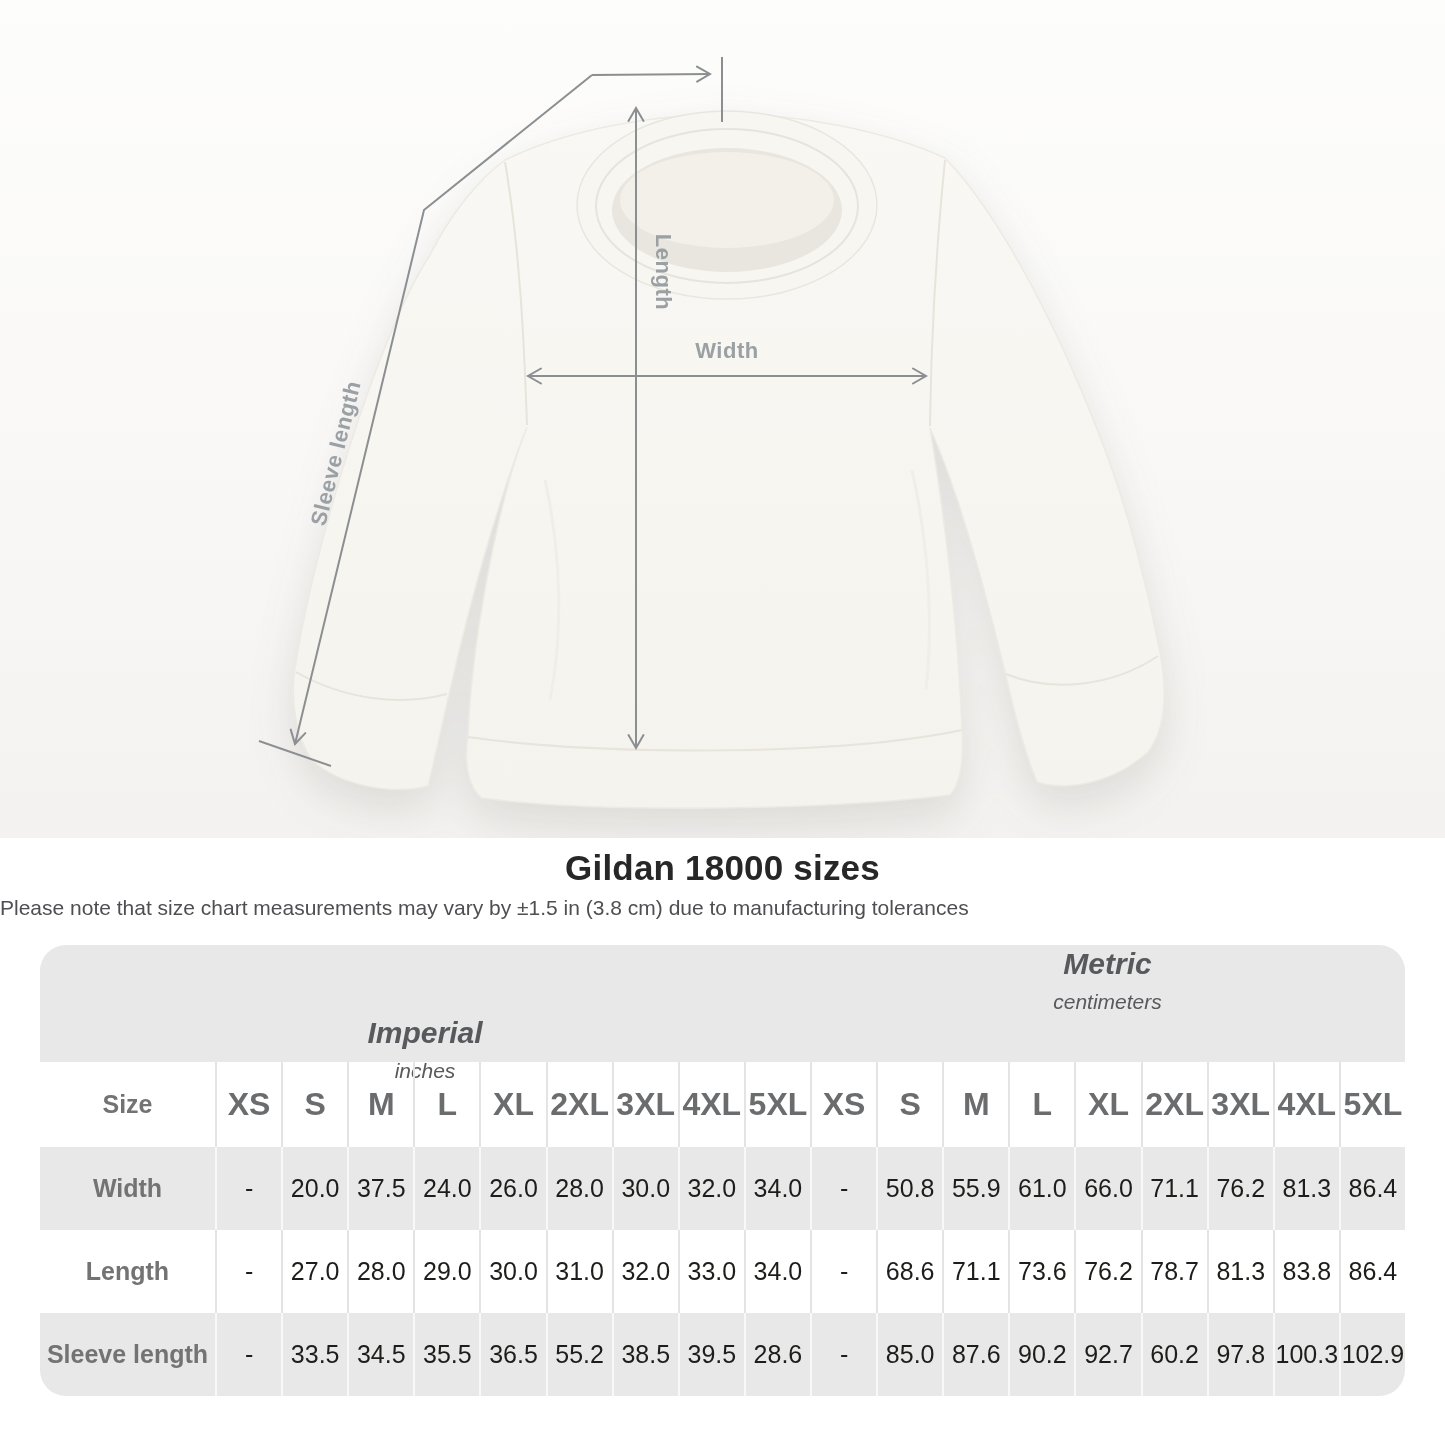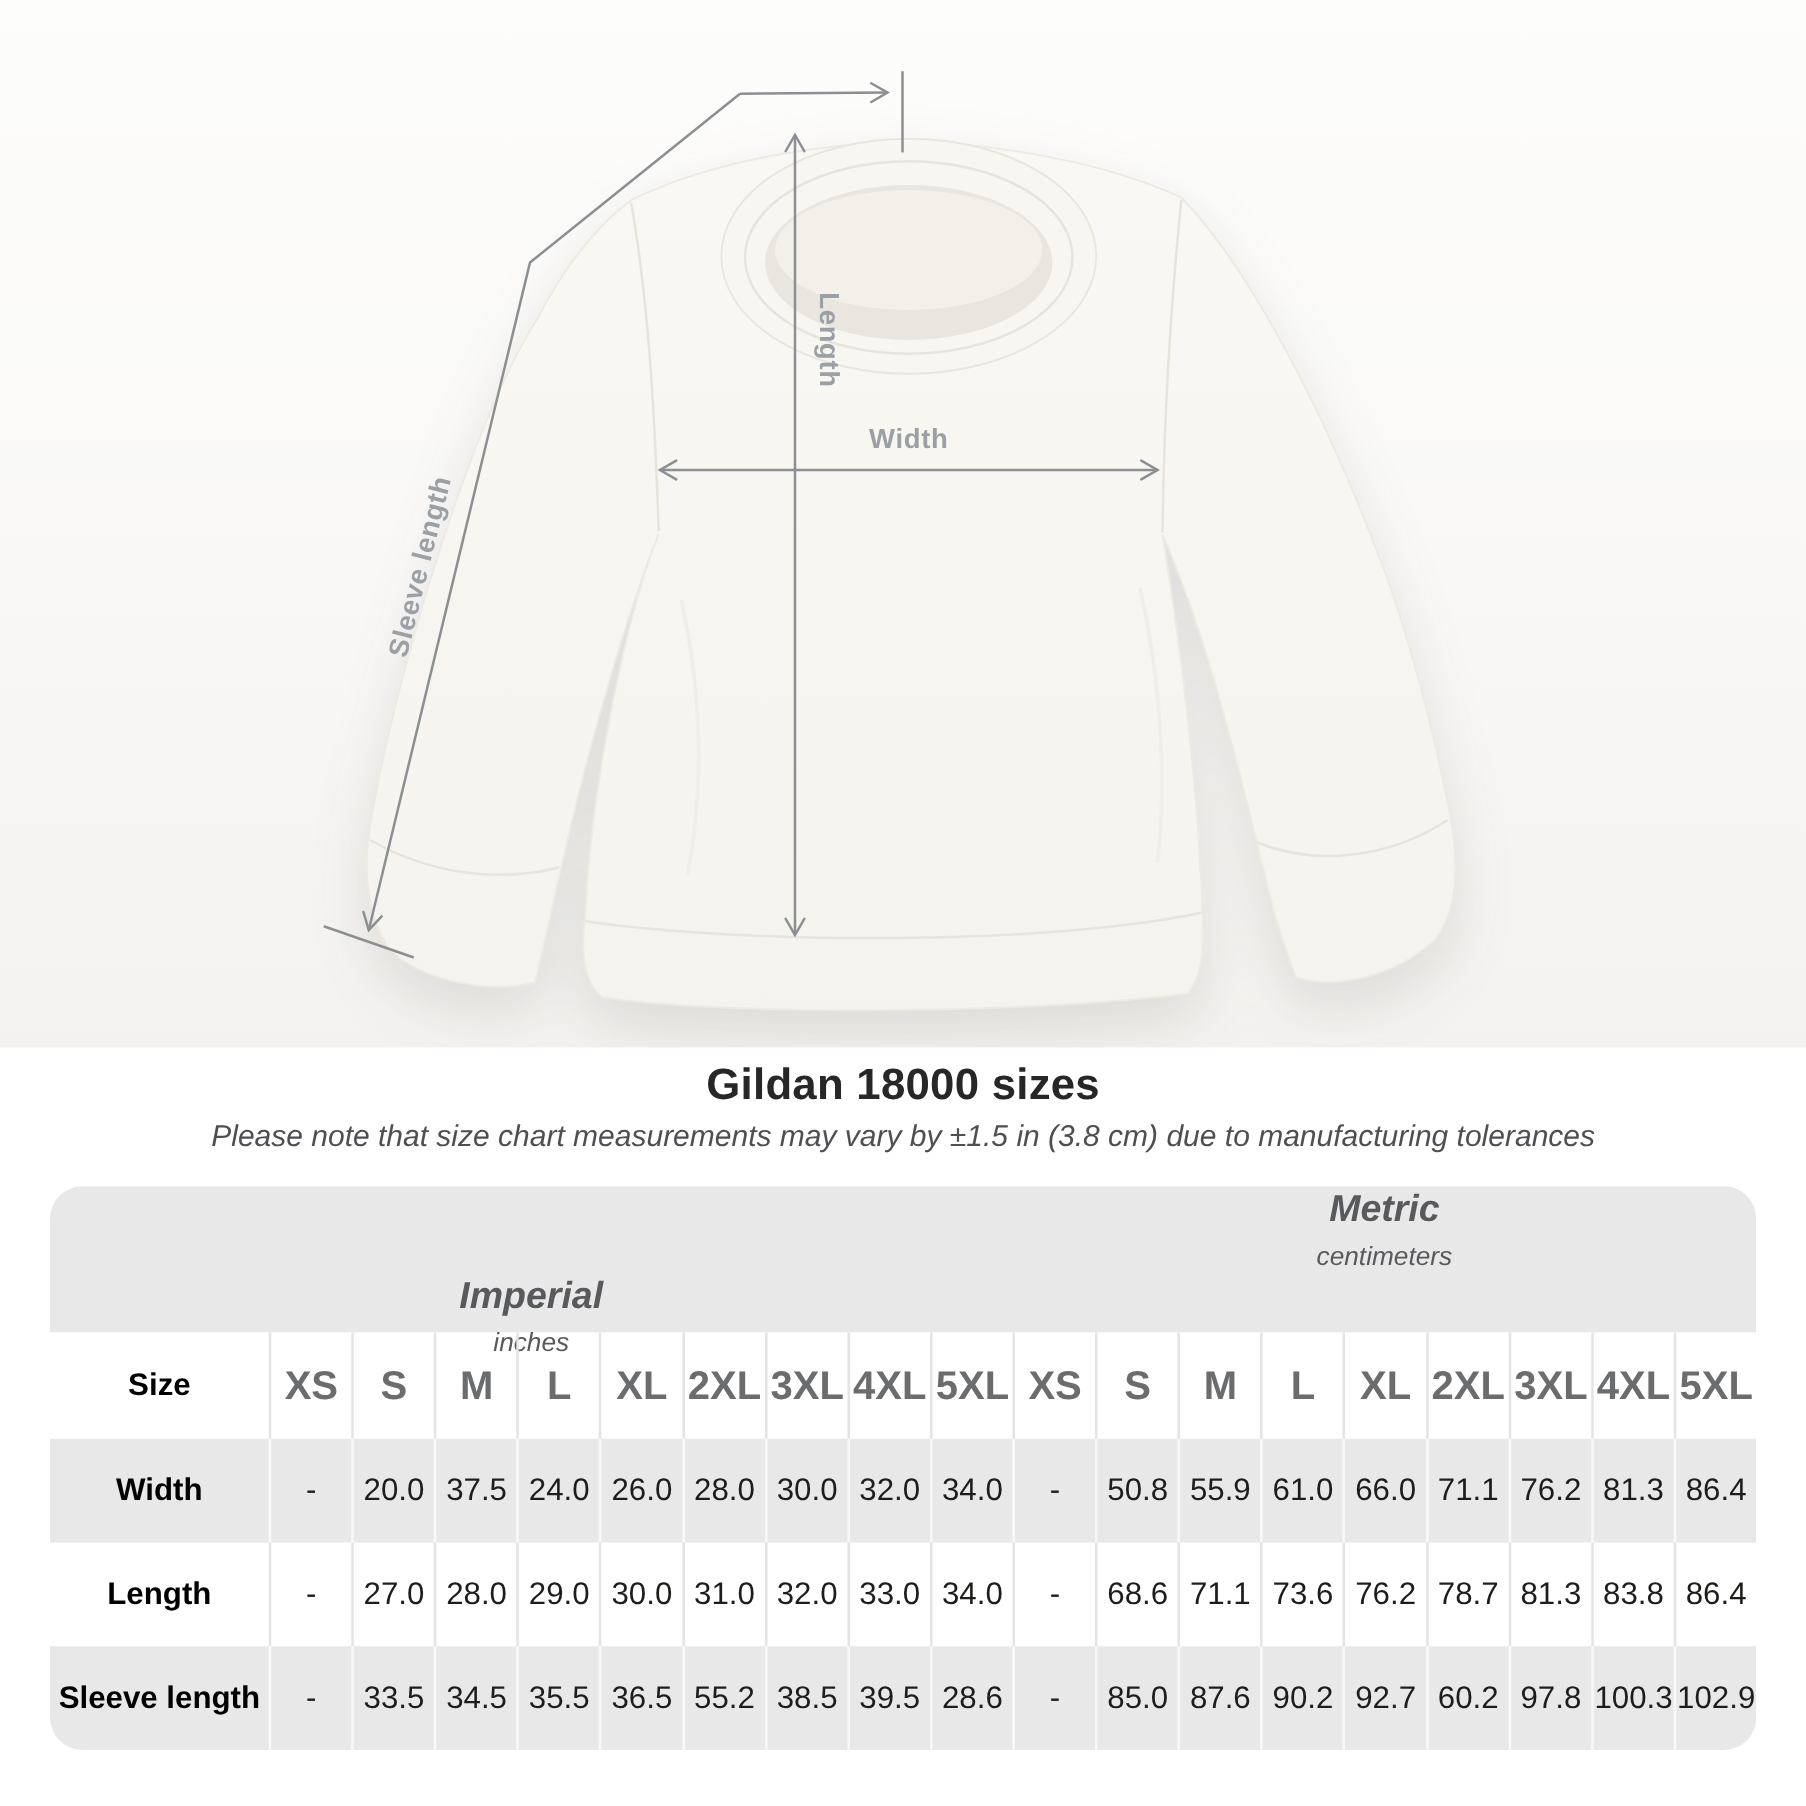--- a/index.html
+++ b/index.html
@@ -12,22 +12,22 @@
     width:1445px;height:838px;position:relative;
     background:linear-gradient(180deg,#fdfdfc 0%,#f9f8f7 55%,#f3f2f0 100%);
   }
   .photo svg{display:block;width:1445px;height:838px;}
   .garment{filter:drop-shadow(0 18px 22px rgba(70,62,50,.13));}
   h1.title{
     margin:12px 0 0;text-align:center;font-size:35px;line-height:1;
     color:#272727;font-weight:bold;letter-spacing:.2px;
   }
   p.subtitle{
-    margin:11px 0 0;text-align:center;font-style:italic;
-    font-size:24px;color:#4e4f52;
+    margin:11px 0 0;text-align:left;
+    font-size:21px;color:#4e4f52;
   }
   .size-table{
     width:1365px;margin:25px auto 0;border-radius:26px;overflow:hidden;
     background:#ffffff;
   }
   .band{
     display:grid;grid-template-columns:175px repeat(18,1fr);
     background:#e8e8e8;height:117px;
   }
   .band-cell{display:flex;flex-direction:column;align-items:center;justify-content:center;gap:9px;padding-top:2px;}
@@ -35,21 +35,21 @@
   .g-metric{grid-column:11/20;}
   .band-name{font-size:30px;font-weight:bold;font-style:italic;color:#58595c;}
   .band-unit{font-size:21px;font-style:italic;color:#58595c;}
   .trow{display:grid;grid-template-columns:175px repeat(18,1fr);}
   .trow.thead{height:85px;--sep:#e4e4e4;background:#ffffff;}
   .trow.white{height:83px;--sep:#e4e4e4;background:#ffffff;}
   .trow.gray{height:83px;--sep:#f8f8f8;}
   .trow.gray .cell{background:#e8e8e8;}
   .cell{display:flex;align-items:center;justify-content:center;font-size:25px;color:#1d1d1b;}
   .trow .cell + .cell{border-left:2px solid var(--sep);}
-  .rlabel{font-weight:bold;color:#000000;}
+  .rlabel{font-weight:bold;color:#737373;}
   .szh{font-weight:bold;color:#6b6c6e;font-size:32px;}
   .ann{stroke:#8c8f92;stroke-width:2;fill:none;}
   .ann-label{fill:#9aa0a3;font-weight:bold;font-size:22px;font-family:"Liberation Sans","DejaVu Sans",sans-serif;letter-spacing:.5px;}
   .seam{stroke:#e7e4db;stroke-width:2;fill:none;}
   .fold{stroke:#efede7;stroke-width:3;fill:none;opacity:.9;}
 </style>
 </head>
 <body>
 
 <div class="page">

